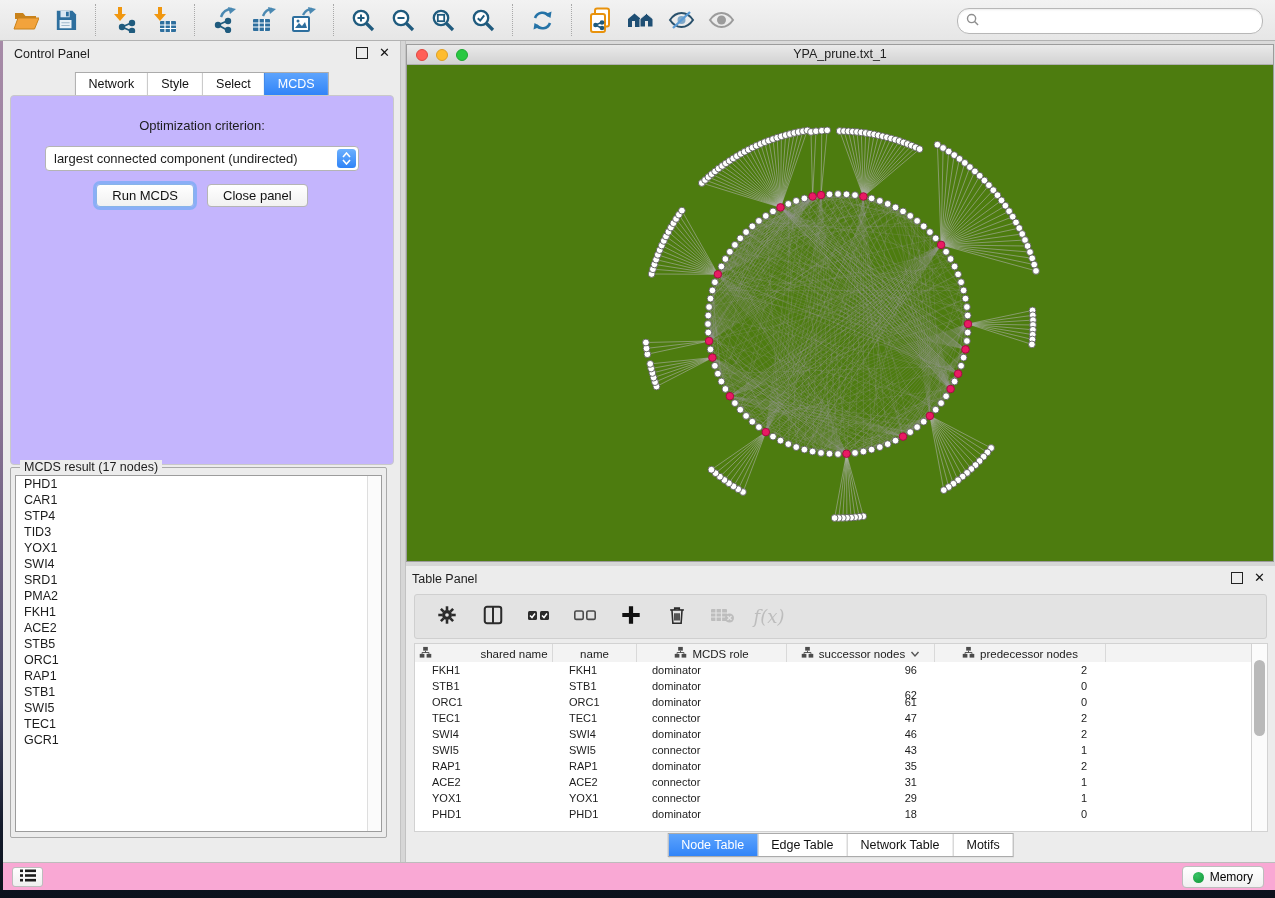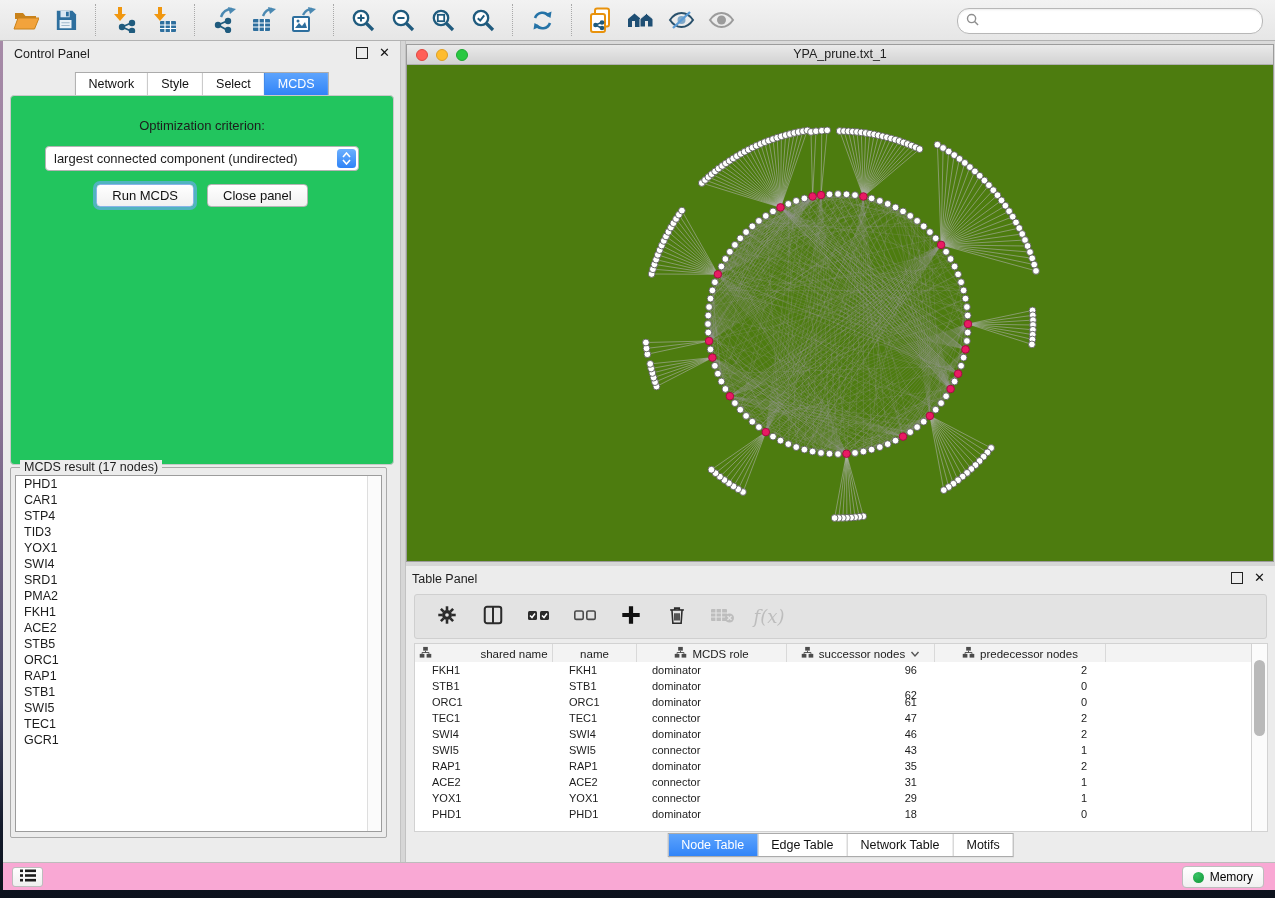--- a/index.html
+++ b/index.html
@@ -31,21 +31,21 @@
   
   .seg{display:inline-flex;border:1px solid #ababab;border-radius:0;overflow:hidden;background:#fff;
     box-shadow:0 1px 1px rgba(0,0,0,.08);height:22px;}
   .seg .seg-item{padding:0 13px;font-size:12.5px;line-height:22px;border-left:1px solid #c6c6c6;color:#111;white-space:nowrap;}
   .seg .seg-item:first-child{border-left:none;}
   .seg .seg-item.active{background:linear-gradient(#5da4fd,#3184f8);color:#fff;border-left-color:#2f7fe8;}
 
   
   .cp{left:3px;top:41px;width:397px;height:821px;background:#ececec;}
   .cp-tabs{position:absolute;top:31px;left:50%;transform:translateX(-50%);}
-  .cp-content{position:absolute;left:7px;right:6px;top:54px;height:368px;background:#22c55e;
+  .cp-content{position:absolute;left:7px;right:6px;top:54px;height:368px;background:#c4b5fd;
     border:1px solid #c9c9c9;border-radius:4px;}
   .opt-label{text-align:center;margin-top:22px;font-size:13px;}
   .combo{width:312px;height:23px;margin:13px auto 0;background:#fff;border:1px solid #b4b4b4;border-radius:4px;
     display:flex;align-items:center;position:relative;font-size:13px;}
   .combo .cval{flex:1;padding-left:8px;white-space:nowrap;overflow:hidden;}
   .combo .stepper{width:19px;height:19px;margin-right:2px;border-radius:3.5px;background:linear-gradient(#6cb0fe,#2f83f7);
     display:flex;flex-direction:column;align-items:center;justify-content:center;gap:1px;}
   .btnrow{display:flex;justify-content:center;gap:13px;margin-top:13px;}
   .mbtn{font-family:inherit;font-size:13px;height:23px;padding:0 15px;background:linear-gradient(#ffffff,#f1f1f1);
     border:1px solid #b5b5b5;border-radius:4px;color:#111;}

